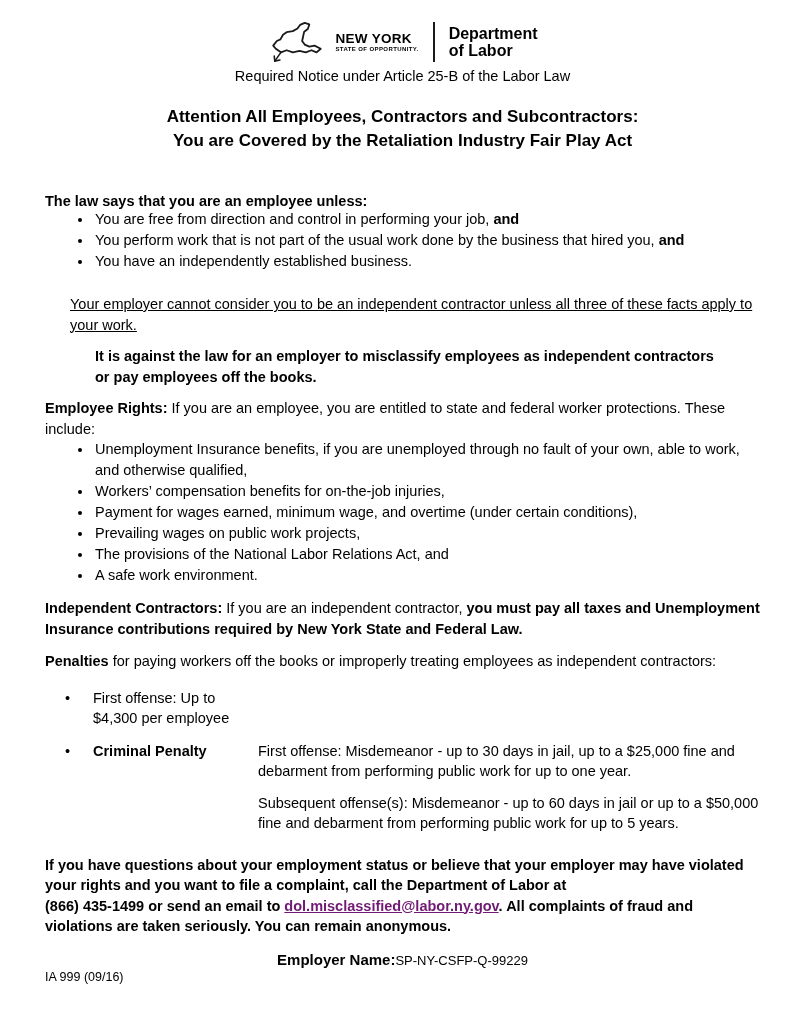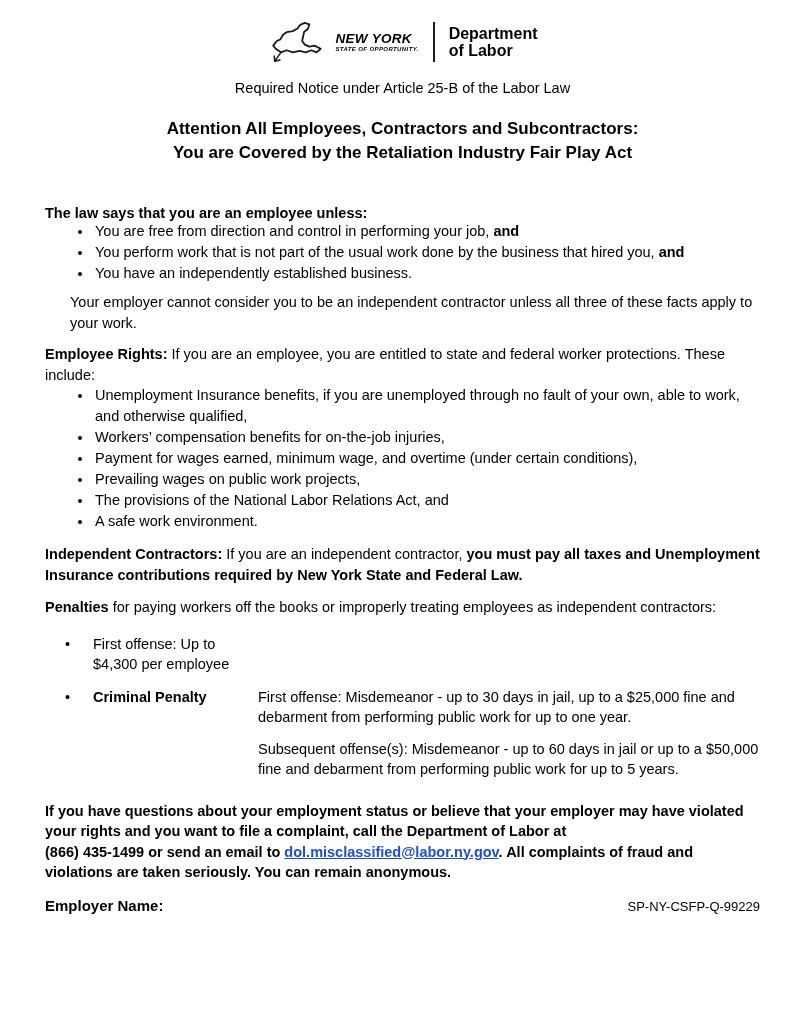--- a/index.html
+++ b/index.html
@@ -16,56 +16,56 @@
     background:#fff;
   }
   .b { font-weight:bold; }
 
   
   .logo-row {
     display:flex; justify-content:center; align-items:center;
     gap:10px; margin-top:2px;
   }
   .ny-shape { width:62px; height:52px; flex:0 0 auto; }
-  .brand { display:flex; flex-direction:column; justify-content:center; margin-left:-4px;font-style:italic; }
+  .brand { display:flex; flex-direction:column; justify-content:center; margin-left:-4px; }
   .brand-top { font-weight:bold; font-size:13.5px; letter-spacing:.3px; line-height:14px; }
   .brand-sub { font-weight:bold; font-size:6px; letter-spacing:.4px; line-height:7px; }
   .logo-divider { width:2px; height:40px; background:#1a1a1a; margin:0 4px; }
   .dept { font-weight:bold; font-size:16px; line-height:17px; }
 
-  .notice { text-align:center; font-size:14.5px; margin-top:12px; }
+  .notice { text-align:center; font-size:14.5px; margin-top:0; }
 
   .doc-title {
     text-align:center; font-size:17px; font-weight:bold;
     line-height:24px; margin-top:21px;
   }
 
   
   .bodytext { font-size:14.5px; line-height:20.5px; }
   .sect-head { font-size:14.5px; font-weight:bold; margin-top:40px; }
   ul.blist { list-style:disc; padding-left:48px; }
   ul.blist li { font-size:14.5px; line-height:21px; padding-left:2px; }
-  .para-ind { margin-left:25px; margin-top:8px; max-width:690px; }
+  .para-ind { margin-left:25px; margin-top:22px; max-width:690px;text-decoration:underline; }
   .para-mis { margin-left:50px; margin-top:11px; max-width:620px; font-weight:bold; }
   .para-top11 { margin-top:11px; }
   .para-top12 { margin-top:12px; }
 
   
   .pen-block { margin-top:16px; }
   .pen-row { display:grid; grid-template-columns:48px 165px 1fr; margin-bottom:1px; }
   .pen-bullet { text-align:left; padding-left:20px; font-size:14.5px; line-height:20.5px; }
   .pen-label { font-weight:bold; font-size:14.5px; line-height:20.5px; }
   .pen-desc p { font-size:14.5px; line-height:20.5px; margin-bottom:11px; }
 
   .questions { margin-top:10px; font-weight:bold; }
-  a.link { color:#1d4ed8; text-decoration:underline; font-weight:bold; }
+  a.link { color:#701a75; text-decoration:underline; font-weight:bold; }
 
   
   .footer-row {
-    display:flex; justify-content:space-between; align-items:flex-end;
+    display:flex; justify-content:center; align-items:flex-end;
     margin-top:14px;
   }
   .employer-label { font-size:15px; font-weight:bold; }
   .doc-code { font-size:13px; }
   .form-code { font-size:12.5px; margin-top:2px; }
 </style>
 </head>
 <body>
 
 <div class="page">
@@ -96,20 +96,21 @@
 
   <p class="sect-head">The law says that you are an employee unless:</p>
   <ul class="blist">
     <li><span>You are free from direction and control in performing your job, </span><span class="b">and</span></li>
     <li><span>You perform work that is not part of the usual work done by the business that hired you, </span><span class="b">and</span></li>
     <li><span>You have an independently established business.</span></li>
   </ul>
 
   <p class="bodytext para-ind">Your employer cannot consider you to be an independent contractor unless all three of these facts apply to your work.</p>
 
+  <p class="bodytext para-mis">It is against the law for an employer to misclassify employees as independent contractors or pay employees off the books.</p>
 
   <p class="bodytext para-top11"><span class="b">Employee Rights:</span><span> If you are an employee, you are entitled to state and federal worker protections. These include:</span></p>
   <ul class="blist">
     <li>Unemployment Insurance benefits, if you are unemployed through no fault of your own, able to work, and otherwise qualified,</li>
     <li>Workers’ compensation benefits for on-the-job injuries,</li>
     <li>Payment for wages earned, minimum wage, and overtime (under certain conditions),</li>
     <li>Prevailing wages on public work projects,</li>
     <li>The provisions of the National Labor Relations Act, and</li>
     <li>A safe work environment.</li>
   </ul>
@@ -135,14 +136,15 @@
       </div>
     </div>
   </div>
 
   <p class="bodytext questions"><span class="b">If you have questions about your employment status or believe that your employer may have violated your rights and you want to file a complaint, call the Department of Labor at</span><br><span class="b">(866) 435-1499 or send an email to </span><a class="b link" href="#">dol.misclassified@labor.ny.gov</a><span class="b">. All complaints of fraud and violations are taken seriously. You can remain anonymous.</span></p>
 
   <div class="footer-row">
     <span class="employer-label">Employer Name:</span>
     <span class="doc-code">SP-NY-CSFP-Q-99229</span>
   </div>
+  <div class="form-code">IA 999 (09/16)</div>
 
 </div>
 
 </body></html>

